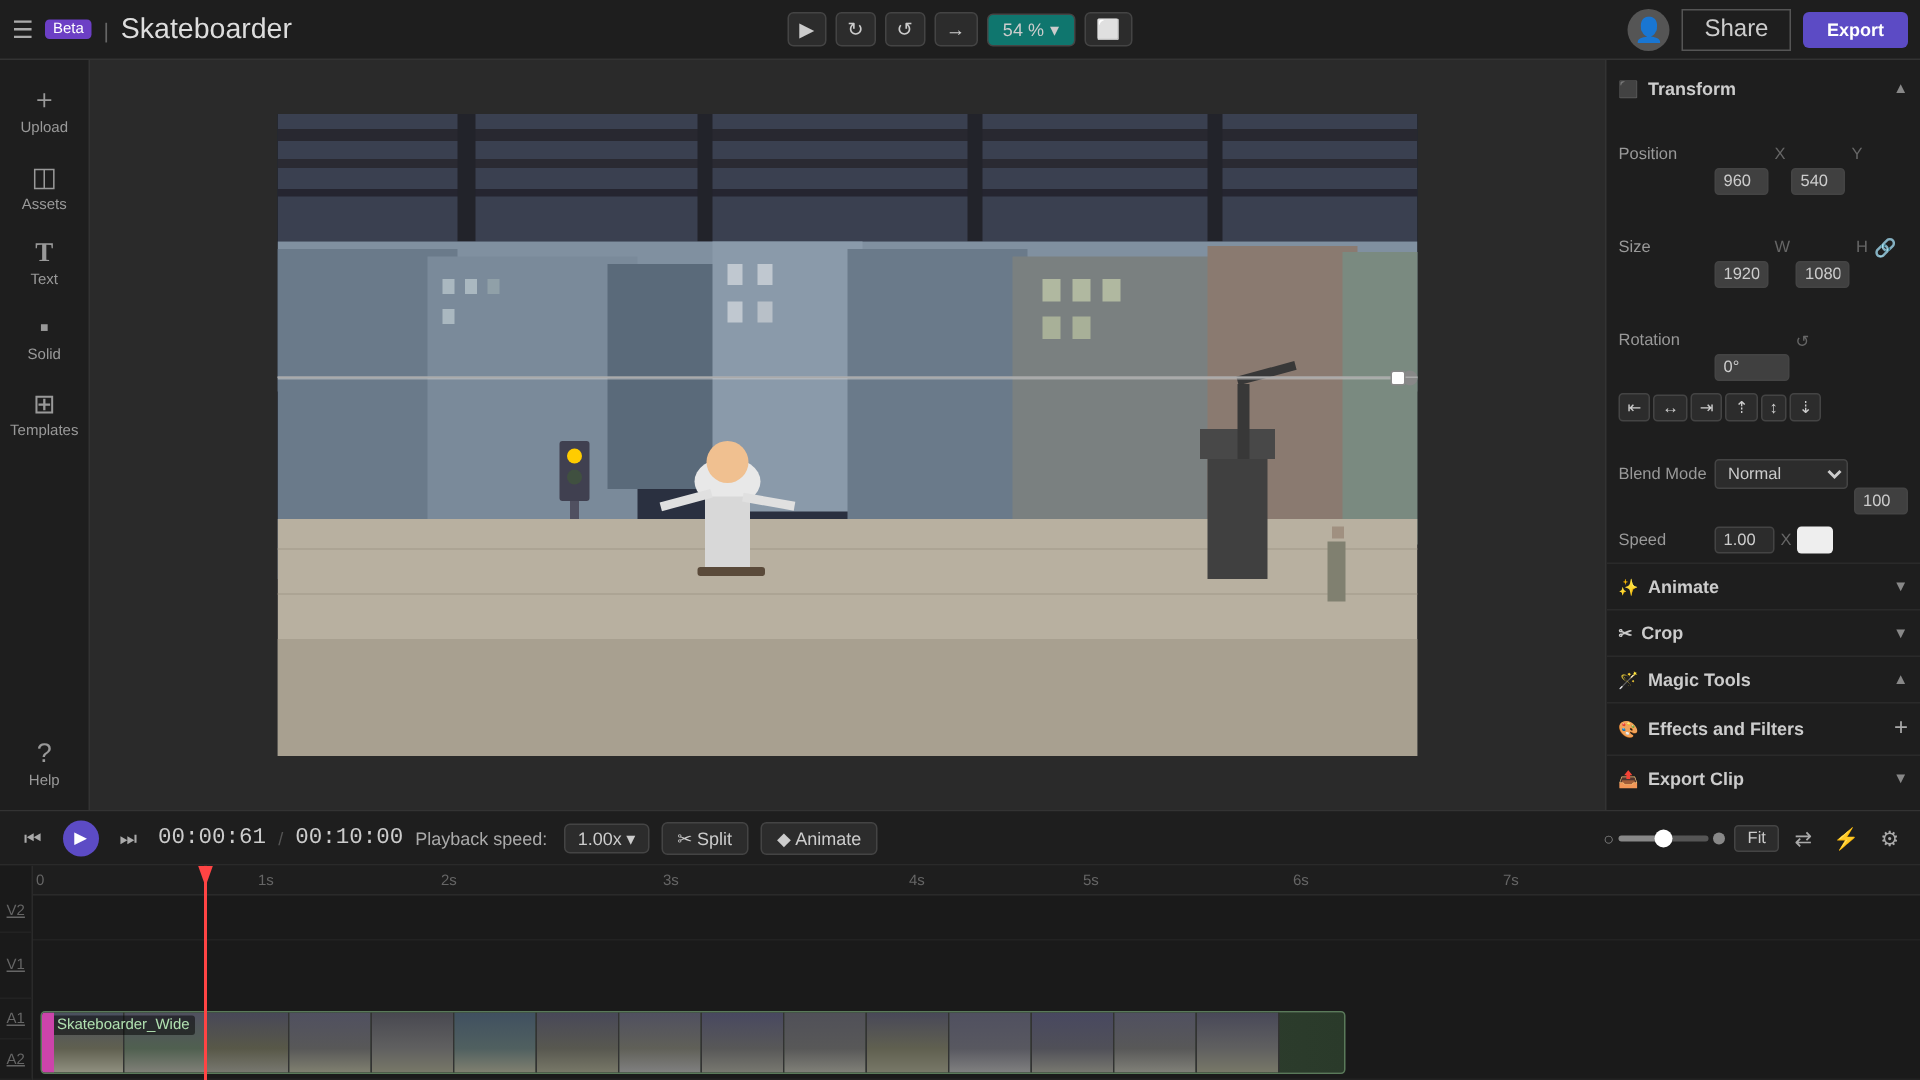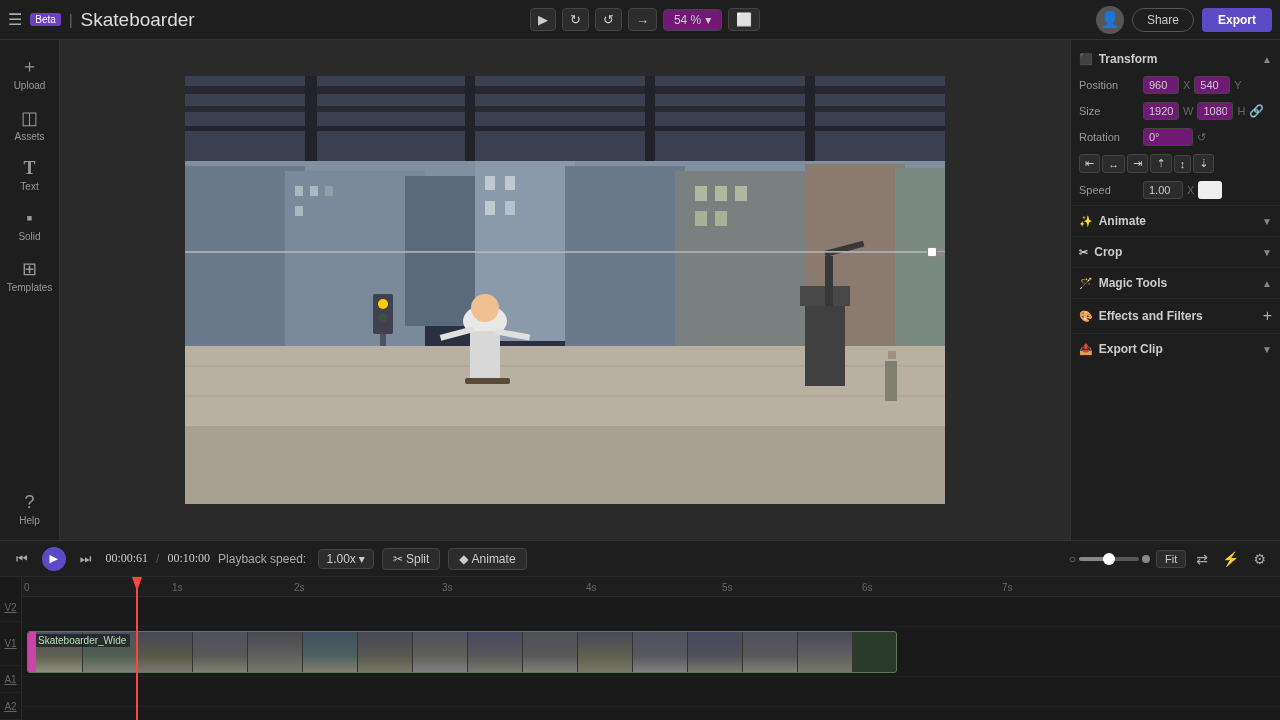--- a/index.html
+++ b/index.html
@@ -7,24 +7,24 @@
 
     
     .topbar { height: 40px; background: #1e1e1e; display: flex; align-items: center; padding: 0 8px; gap: 8px; border-bottom: 1px solid #333; flex-shrink: 0; }
     .topbar-left { display: flex; align-items: center; gap: 8px; }
     .hamburger-icon { color: #aaa; cursor: pointer; font-size: 16px; }
     .beta-badge { background: #6c3fc5; color: white; font-size: 10px; padding: 1px 5px; border-radius: 3px; }
     .project-title { color: #ddd; font-size: 19px; font-weight: 500; }
     .topbar-center { display: flex; align-items: center; gap: 6px; margin: 0 auto; }
     .tb-btn { background: #2c2c2c; border: 1px solid #444; color: #ccc; border-radius: 4px; padding: 3px 7px; cursor: pointer; font-size: 13px; display: flex; align-items: center; gap: 3px; }
     .tb-btn.play { background: #2c2c2c; }
-    .zoom-btn { background: #701a75; border: 1px solid #444; color: #ccc; border-radius: 4px; padding: 3px 10px; cursor: pointer; font-size: 12px; display: flex; align-items: flex-end; gap: 4px; }
+    .zoom-btn { background: #0f766e; border: 1px solid #444; color: #ccc; border-radius: 4px; padding: 3px 10px; cursor: pointer; font-size: 12px; display: flex; align-items: flex-end; gap: 4px; }
     .topbar-right { display: flex; align-items: center; gap: 8px; }
     .avatar { width: 28px; height: 28px; border-radius: 50%; background: #555; overflow: hidden; display: flex; align-items: center; justify-content: center; color: #aaa; font-size: 16px; }
-    .share-btn { background: transparent; border: 1px solid #555; color: #ccc; border-radius: 12px; padding: 4px 14px; cursor: pointer; font-size: 12px; }
+    .share-btn { background: transparent; border: 1px solid #555; color: #ccc; border-radius: 0; padding: 4px 14px; cursor: pointer; font-size: 16px; }
     .export-btn { background: #5c4bc5; border: none; color: white; border-radius: 4px; padding: 5px 16px; cursor: pointer; font-size: 12px; font-weight: 600; }
 
     
     .main-area { display: flex; flex: 1; overflow: hidden; }
 
     
     .left-sidebar { width: 60px; background: #1e1e1e; border-right: 1px solid #333; display: flex; flex-direction: column; align-items: center; padding: 8px 0; gap: 4px; flex-shrink: 0; }
     .sidebar-item { display: flex; flex-direction: column; align-items: center; gap: 2px; padding: 6px 8px; cursor: pointer; border-radius: 6px; width: 52px; color: #999; }
     .sidebar-item .icon { font-size: 18px; }
     .sidebar-item .label { font-size: 10px; }
@@ -37,42 +37,42 @@
     .right-panel { width: 210px; background: #1e1e1e; border-left: 1px solid #333; overflow-y: auto; flex-shrink: 0; padding: 6px 0; }
     .rp-media-row { display: flex; align-items: center; gap: 4px; padding: 6px 8px; border-bottom: 1px solid #2a2a2a; }
     .rp-media-thumb { width: 60px; height: 34px; background: #3a3a3a; border-radius: 3px; }
     .rp-media-name { font-size: 11px; color: #ccc; flex: 1; overflow: hidden; text-overflow: ellipsis; white-space: nowrap; }
     .rp-icon-btn { background: none; border: none; color: #888; cursor: pointer; font-size: 13px; padding: 2px 4px; }
     .rp-section-header { display: flex; align-items: center; justify-content: space-between; padding: 6px 8px; cursor: pointer; }
     .rp-section-title { display: flex; align-items: center; gap: 6px; color: #ccc; font-size: 12px; font-weight: 600; }
     .rp-chevron { color: #888; font-size: 10px; }
     .rp-row { display: flex; align-items: center; gap: 4px; padding: 4px 8px; }
     .rp-label { color: #999; font-size: 11px; min-width: 60px; }
-    .rp-input { background: #701a75; border: 1px solid #444; color: #ccc; border-radius: 3px; padding: 2px 5px; font-size: 11px; width: 50px; }
+    .rp-input { background: #404040; border: 1px solid #444; color: #ccc; border-radius: 3px; padding: 2px 5px; font-size: 11px; width: 50px; margin-top: 36px; }
     .rp-input-sm { width: 36px; }
     .rp-sep { color: #666; font-size: 11px; }
     .rp-align-row { display: flex; align-items: center; gap: 2px; padding: 4px 8px; }
     .rp-align-btn { background: #2c2c2c; border: 1px solid #444; color: #ccc; border-radius: 3px; padding: 2px 5px; cursor: pointer; font-size: 11px; }
     .rp-select { background: #2c2c2c; border: 1px solid #444; color: #ccc; border-radius: 3px; padding: 2px 4px; font-size: 11px; flex: 1; }
     .rp-speed-row { display: flex; align-items: center; gap: 4px; padding: 4px 8px; }
     .rp-speed-val { background: #2c2c2c; border: 1px solid #444; color: #ccc; border-radius: 3px; padding: 2px 5px; font-size: 11px; width: 40px; }
     .rp-speed-box { width: 24px; height: 18px; background: #eee; border-radius: 3px; }
 
     .section-divider { height: 1px; background: #2a2a2a; margin: 2px 0; }
 
     .magic-tools-row { display: flex; gap: 4px; padding: 6px 8px; flex-wrap: wrap; }
     .magic-tool-btn { background: #2c2c2c; border: 1px solid #444; color: #ccc; border-radius: 4px; padding: 4px 8px; cursor: pointer; font-size: 11px; }
 
     .rp-add-btn { background: none; border: none; color: #aaa; cursor: pointer; font-size: 16px; }
 
     
     .timeline { height: 180px; background: #1a1a1a; border-top: 1px solid #333; flex-shrink: 0; display: flex; flex-direction: column; }
     .timeline-controls { height: 36px; background: #1e1e1e; display: flex; align-items: center; gap: 8px; padding: 0 10px; border-bottom: 1px solid #2a2a2a; }
     .tl-btn { background: none; border: none; color: #aaa; cursor: pointer; font-size: 13px; padding: 2px 6px; }
-    .tl-time { color: #ccc; font-size: 12px; font-family: Liberation Serif, serif; }
+    .tl-time { color: #ccc; font-size: 15px; font-family: Liberation Mono, monospace; }
     .tl-sep { color: #555; }
     .tl-playback { display: flex; align-items: center; gap: 4px; color: #aaa; font-size: 12px; }
     .tl-split-btn { background: #2c2c2c; border: 1px solid #444; color: #ccc; border-radius: 4px; padding: 3px 10px; cursor: pointer; font-size: 12px; display: flex; align-items: center; gap: 3px; }
     .tl-animate-btn { background: #2c2c2c; border: 1px solid #444; color: #ccc; border-radius: 4px; padding: 3px 10px; cursor: pointer; font-size: 12px; display: flex; align-items: center; gap: 3px; }
     .tl-right-controls { display: flex; align-items: center; gap: 6px; margin-left: auto; }
     .tl-fit-btn { background: #2c2c2c; border: 1px solid #444; color: #ccc; border-radius: 3px; padding: 2px 8px; cursor: pointer; font-size: 11px; }
     .tl-icon-btn { background: none; border: none; color: #aaa; cursor: pointer; font-size: 14px; padding: 2px 4px; }
     .tl-zoom-bar { display: flex; align-items: center; gap: 3px; }
     .tl-zoom-slider { -webkit-appearance: none; width: 60px; height: 4px; background: linear-gradient(to right, #888 0%, #888 50%, #555 50%, #555 100%); border-radius: 2px; }
     .tl-zoom-slider::-webkit-slider-thumb { -webkit-appearance: none; width: 12px; height: 12px; background: white; border-radius: 50%; }
@@ -81,21 +81,21 @@
     .timeline-tracks { flex: 1; display: flex; overflow: hidden; position: relative; }
     .track-labels { width: 22px; background: #1a1a1a; border-right: 1px solid #2a2a2a; display: flex; flex-direction: column; }
     .track-label { height: 30px; display: flex; align-items: center; justify-content: center; font-size: 10px; color: #666; border-bottom: 1px solid #222; text-decoration: underline; }
     .track-area { flex: 1; position: relative; overflow: hidden; }
     .timeline-ruler { height: 20px; background: #1e1e1e; border-bottom: 1px solid #2a2a2a; position: relative; display: flex; align-items: flex-end; padding-bottom: 3px; }
     .ruler-mark { position: absolute; bottom: 3px; color: #666; font-size: 10px; }
     .playhead { position: absolute; top: 0; bottom: 0; width: 1px; background: #e44; z-index: 10; left: 114px; }
     .playhead-top { position: absolute; top: 0; width: 9px; height: 12px; background: #e44; left: -4px; clip-path: polygon(0 0, 100% 0, 50% 100%); }
     .track-row { height: 30px; border-bottom: 1px solid #222; position: relative; }
     .track-v2 { height: 30px; }
-    .track-v1 { height: 50px; }
+    .track-v1 { height: 50px; margin-top: 43px; }
     .track-a1 { height: 30px; }
     .track-a2 { height: 30px; }
     .video-clip { position: absolute; top: 4px; height: 42px; background: linear-gradient(90deg, #2a3a2a, #3a4a3a, #2a3a2a); border-radius: 3px; border: 1px solid #4a6a4a; overflow: hidden; display: flex; align-items: center; }
     .video-clip-label { position: absolute; top: 2px; left: 6px; font-size: 10px; color: #aaffaa; background: rgba(0,0,0,0.5); padding: 1px 4px; border-radius: 2px; white-space: nowrap; }
   </style>
 </head>
 <body>
 
 <div class="topbar">
   <div class="topbar-left">
@@ -271,20 +271,29 @@
 
     <div class="rp-align-row">
       <button class="rp-align-btn">⇤</button>
       <button class="rp-align-btn">↔</button>
       <button class="rp-align-btn">⇥</button>
       <button class="rp-align-btn">⇡</button>
       <button class="rp-align-btn">↕</button>
       <button class="rp-align-btn">⇣</button>
     </div>
 
+    <div class="rp-row">
+      <span class="rp-label">Blend Mode</span>
+      <select class="rp-select">
+        <option>Normal</option>
+        <option>Multiply</option>
+        <option>Screen</option>
+      </select>
+      <input class="rp-input rp-input-sm" value="100" style="">
+    </div>
 
     <div class="rp-speed-row">
       <span class="rp-label">Speed</span>
       <input class="rp-speed-val" value="1.00" style="">
       <span class="rp-sep">X</span>
       <div class="rp-speed-box"></div>
     </div>
 
     <div class="section-divider"></div>
 
@@ -387,21 +396,21 @@
       <div class="track-label">A2</div>
     </div>
 
     <div class="track-area" style="position:relative;">
 
       <div class="timeline-ruler">
         <span class="ruler-mark" style="left:2px;">0</span>
         <span class="ruler-mark" style="left:150px;">1s</span>
         <span class="ruler-mark" style="left:272px;">2s</span>
         <span class="ruler-mark" style="left:420px;">3s</span>
-        <span class="ruler-mark" style="left:564px;">4s</span>
+        <span class="ruler-mark" style="left:584px;">4s</span>
         <span class="ruler-mark" style="left:700px;">5s</span>
         <span class="ruler-mark" style="left:840px;">6s</span>
         <span class="ruler-mark" style="left:980px;">7s</span>
       </div>
 
       <div class="playhead" style="position:absolute; top:0; bottom:0; left:114px; width:2px; background:#ff4444; z-index:10;">
         <div class="playhead-top" style="position:absolute; top:0; width:10px; height:14px; background:#ff4444; left:-4px; clip-path: polygon(0 0, 100% 0, 50% 100%);"></div>
       </div>
 
       <div class="track-row track-v2" style="height:30px; border-bottom:1px solid #222;"></div>

